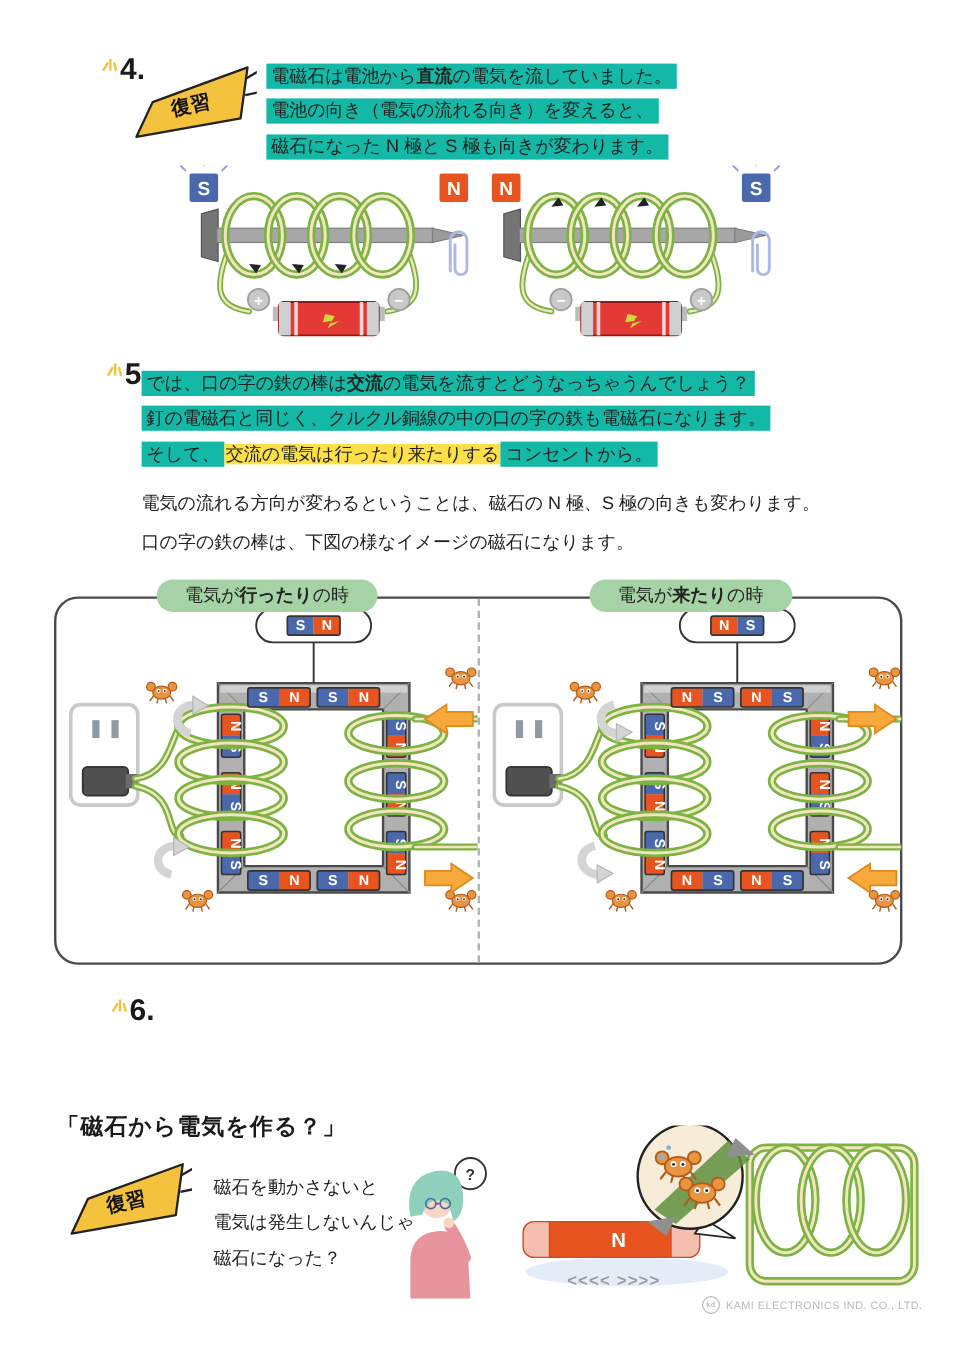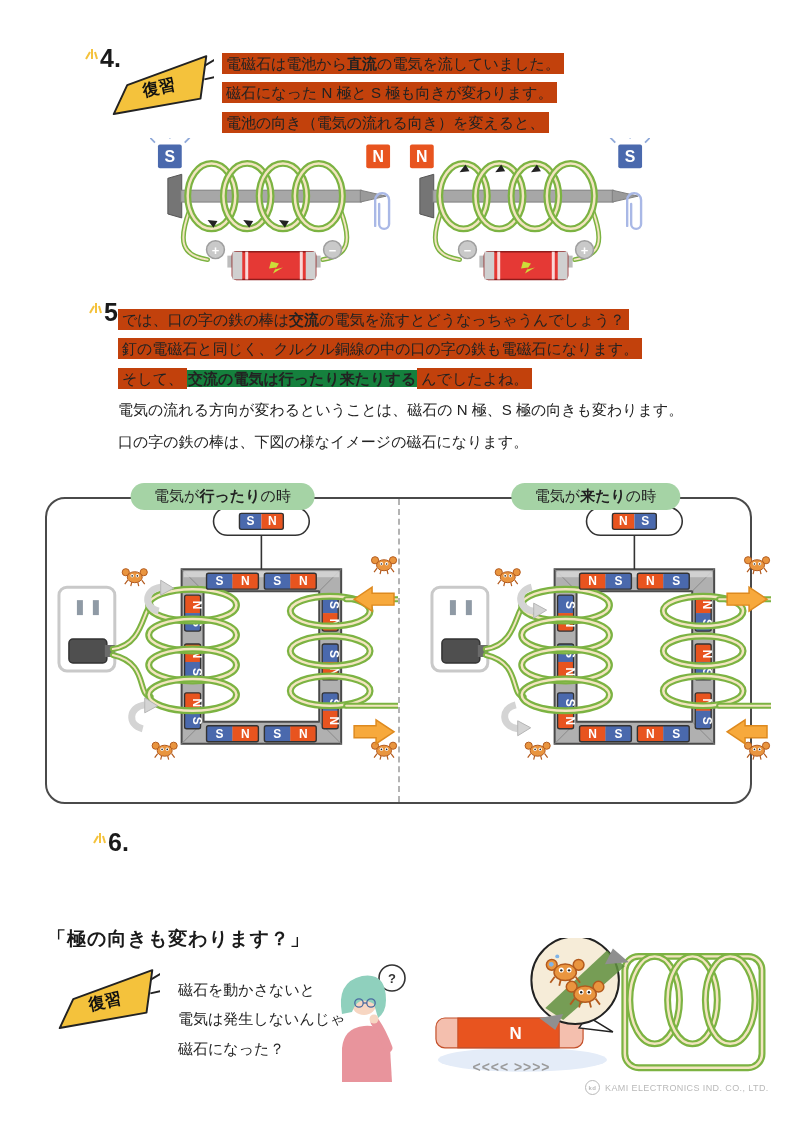--- a/index.html
+++ b/index.html
@@ -2,25 +2,25 @@
 <html><head>
 <meta charset="utf-8">
 <style>
   html,body{margin:0;padding:0;background:#fff;}
   .page{position:relative;width:794px;height:1123px;background:#fff;overflow:hidden;
         font-family:"Liberation Sans","DejaVu Sans",sans-serif;color:#222;}
   .abs{position:absolute;}
   .numwrap{display:flex;align-items:flex-start;gap:2px;}
   .num{font-size:25px;font-weight:700;color:#1a1a1a;line-height:1;}
   .line{font-size:15px;margin-bottom:6px;line-height:1.55;white-space:nowrap;}
-  .hl{background:#c2410c;padding:2px 4px;}
-  .hly{background:#15803d;padding:0 1px;font-weight:700;}
+  .hl{background:#14b8a6;padding:2px 4px;}
+  .hly{background:#fde047;padding:0 1px;font-weight:400;}
   .plain{background:none;}
-  .para .line{margin-bottom:9px;}
-  .figure{border:2.5px solid #4a4a4a;border-radius:20px;display:flex;gap:20px;}
+  .para .line{margin-bottom:9px;margin-top:10px;}
+  .figure{border:2.5px solid #4a4a4a;border-radius:20px;display:flex;}
   .panel{position:relative;width:50%;height:100%;}
   .panel.first{border-right:2px dashed #b3b3b3;}
   .pill{position:absolute;top:-16px;left:50%;transform:translateX(-50%);
         background:#a5d3a5;border-radius:999px;padding:4px 24px;font-size:15px;
         white-space:nowrap;color:#222;z-index:3;}
   .pill b{font-weight:700;}
   .heading{font-size:19px;font-weight:700;letter-spacing:1px;color:#1a1a1a;}
   .footer{display:flex;align-items:center;gap:5px;color:#b9b9b9;font-size:9px;letter-spacing:.4px;}
   .logo{width:13px;height:13px;border:1.2px solid #b9b9b9;border-radius:50%;
         display:inline-flex;align-items:center;justify-content:center;font-size:6px;font-weight:700;}
@@ -40,22 +40,22 @@
   </div>
   <div class="abs" style="left:106px;top:54px;" id="mega1">
       <svg viewBox="0 0 112 70" width="108" height="68">
         <polygon points="104,2 22,32 8,62 98,46" fill="#f4c23c" stroke="#222" stroke-width="2" stroke-linejoin="round"></polygon>
         <path d="M102,12 l12,-7 M102,26 l14,-3" stroke="#222" stroke-width="2" fill="none"></path>
         <text x="56" y="40" font-size="17" fill="#111" font-weight="bold" text-anchor="middle" font-family="Liberation Sans,sans-serif" transform="rotate(-12 56 40)">復習</text>
       </svg>
     </div>
   <div class="abs" style="left:222px;top:52px;">
     <div class="line"><span class="hl"><span>電磁石は電池から</span><b>直流</b><span>の電気を流していました。</span></span></div>
+    <div class="line"><span class="hl">電池の向き（電気の流れる向き）を変えると、</span></div>
     <div class="line"><span class="hl">磁石になった N 極と S 極も向きが変わります。</span></div>
-    <div class="line"><span class="hl">電池の向き（電気の流れる向き）を変えると、</span></div>
   </div>
 
   <div class="abs" style="left:150px;top:138px;" id="nail1">
       <svg viewBox="0 0 250 147" width="248" height="147">
         <rect x="8" y="6" width="24" height="24" rx="2" fill="#4a69ad"></rect>
         <text x="20" y="24" font-size="16" fill="#fff" font-weight="bold" text-anchor="middle" font-family="Liberation Sans,sans-serif">S</text>
         <rect x="218" y="6" width="24" height="24" rx="2" fill="#e8541f"></rect>
         <text x="230" y="24" font-size="16" fill="#fff" font-weight="bold" text-anchor="middle" font-family="Liberation Sans,sans-serif">N</text>
         <path d="M5,4 l-5,-5 M20,0 l0,-6 M35,4 l5,-5" stroke="#8fa8d8" stroke-width="1.8" fill="none"></path>
         <polygon points="18,40 32,36 32,80 18,76" fill="#757575" stroke="#555" stroke-width="1"></polygon>
@@ -134,21 +134,21 @@
 
   <div class="abs numwrap" style="left:88px;top:300px;">
     <svg width="14" height="16">
       <path d="M2,13 L6,6 M8,13 L8,3 M13,13 L11,6" stroke="#f4c23c" stroke-width="2" fill="none"></path>
     </svg>
     <span class="num">5.</span>
   </div>
   <div class="abs" style="left:118px;top:308px;">
     <div class="line"><span class="hl"><span>では、口の字の鉄の棒は</span><b>交流</b><span>の電気を流すとどうなっちゃうんでしょう？</span></span></div>
     <div class="line"><span class="hl">釘の電磁石と同じく、クルクル銅線の中の口の字の鉄も電磁石になります。</span></div>
-    <div class="line"><span class="hl">そして、</span><span class="hly">交流の電気は行ったり来たりする</span><span class="hl">んでしたよね。</span></div>
+    <div class="line"><span class="hl">そして、</span><span class="hly">交流の電気は行ったり来たりする</span><span class="hl">コンセントから。</span></div>
   </div>
   <div class="abs para" style="left:118px;top:398px;">
     <div class="line plain">電気の流れる方向が変わるということは、磁石の N 極、S 極の向きも変わります。</div>
     <div class="line plain">口の字の鉄の棒は、下図の様なイメージの磁石になります。</div>
   </div>
 
   <div class="abs figure" style="left:45px;top:497px;width:703px;height:303px;">
     <div class="panel first">
       <div class="pill"><span>電気が</span><b>行ったり</b><span>の時</span></div>
       <div id="panel0">
@@ -441,21 +441,21 @@
 
   <div class="abs numwrap" style="left:92px;top:830px;">
     <svg width="14" height="16">
       <path d="M2,13 L6,6 M8,13 L8,3 M13,13 L11,6" stroke="#f4c23c" stroke-width="2" fill="none"></path>
     </svg>
     <span class="num">6.</span>
   </div>
   <div class="abs" style="left:121px;top:838px;">
   </div>
 
-  <div class="abs heading" style="left:47px;top:926px;">「極の向きも変わります？」</div>
+  <div class="abs heading" style="left:47px;top:926px;">「磁石から電気を作る？」</div>
   <div class="abs" style="left:52px;top:968px;" id="mega2">
       <svg viewBox="0 0 112 70" width="108" height="68">
         <polygon points="104,2 22,32 8,62 98,46" fill="#f4c23c" stroke="#222" stroke-width="2" stroke-linejoin="round"></polygon>
         <path d="M102,12 l12,-7 M102,26 l14,-3" stroke="#222" stroke-width="2" fill="none"></path>
         <text x="56" y="40" font-size="17" fill="#111" font-weight="bold" text-anchor="middle" font-family="Liberation Sans,sans-serif" transform="rotate(-12 56 40)">復習</text>
       </svg>
     </div>
   <div class="abs" style="left:178px;top:978px;">
     <div class="line plain">磁石を動かさないと</div>
     <div class="line plain">電気は発生しないんじゃ</div>

